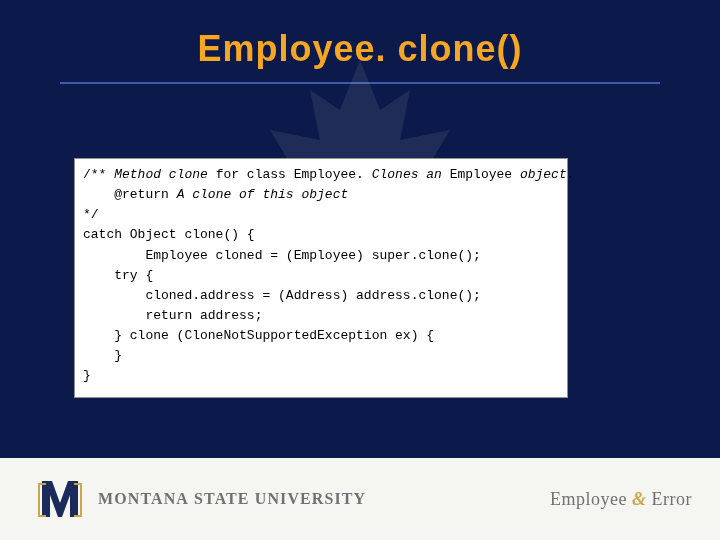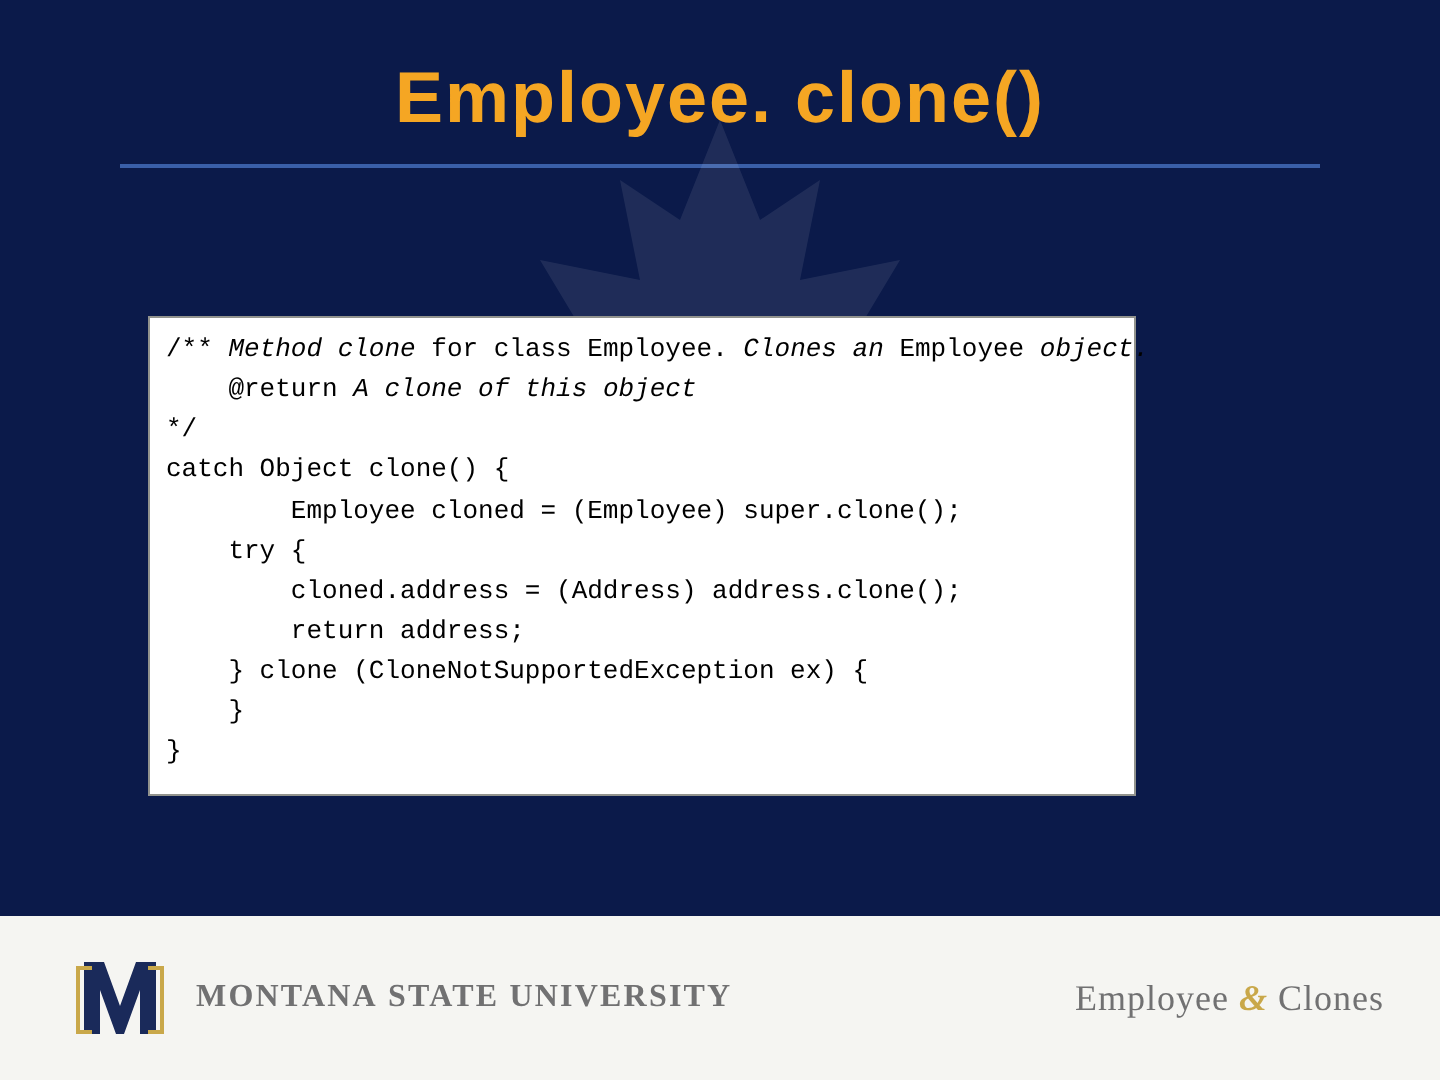--- a/index.html
+++ b/index.html
@@ -130,17 +130,17 @@
         <svg width="48" height="48" viewBox="0 0 48 48">
           <path d="M6 6 L16 6 L24 28 L32 6 L42 6 L42 42 L34 42 L34 20 L26 42 L22 42 L14 20 L14 42 L6 42 Z" fill="#1a2a5a"></path>
           <path d="M2 8 L10 8 L10 10 L4 10 L4 40 L10 40 L10 42 L2 42 Z M46 8 L38 8 L38 10 L44 10 L44 40 L38 40 L38 42 L46 42 Z" fill="#c9a84a"></path>
         </svg>
       </div>
       <div class="msu-text">
         <span class="bold">MONTANA</span><span> STATE UNIVERSITY</span>
       </div>
     </div>
     <div class="footer-right">
-      <span>Employee </span><span class="amp">&amp;</span><span> Clones</span>
+      <span>Employee </span><span class="amp">&amp;</span><span> Error</span>
     </div>
   </div>
 
 </div>
 
 </body></html>

